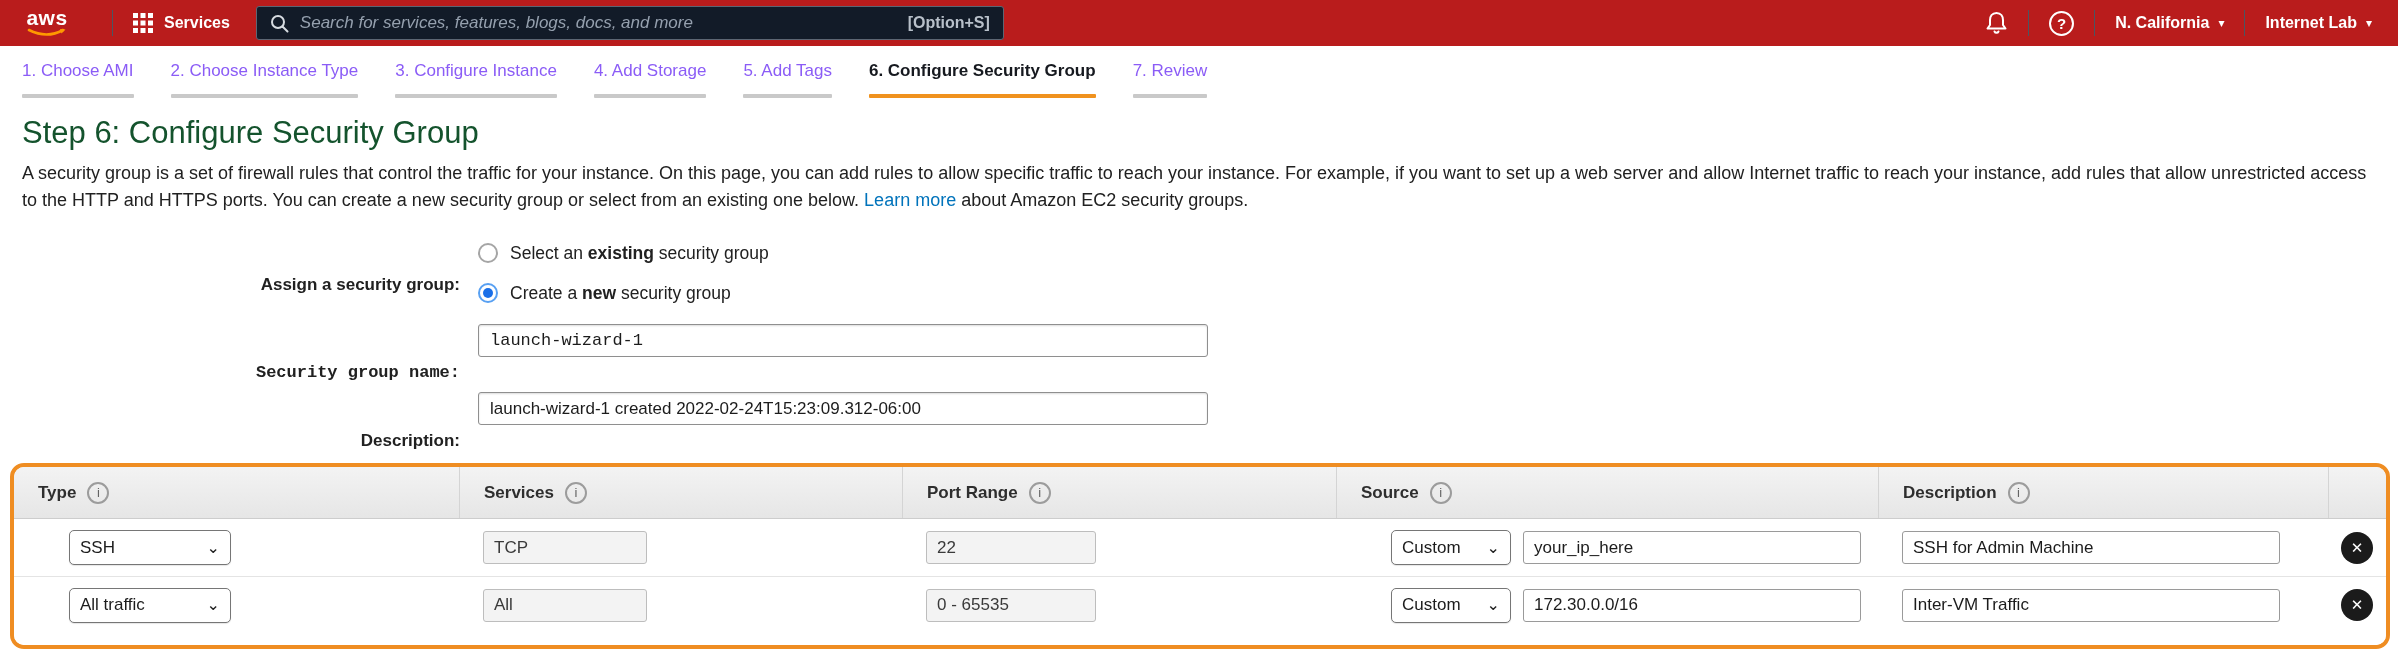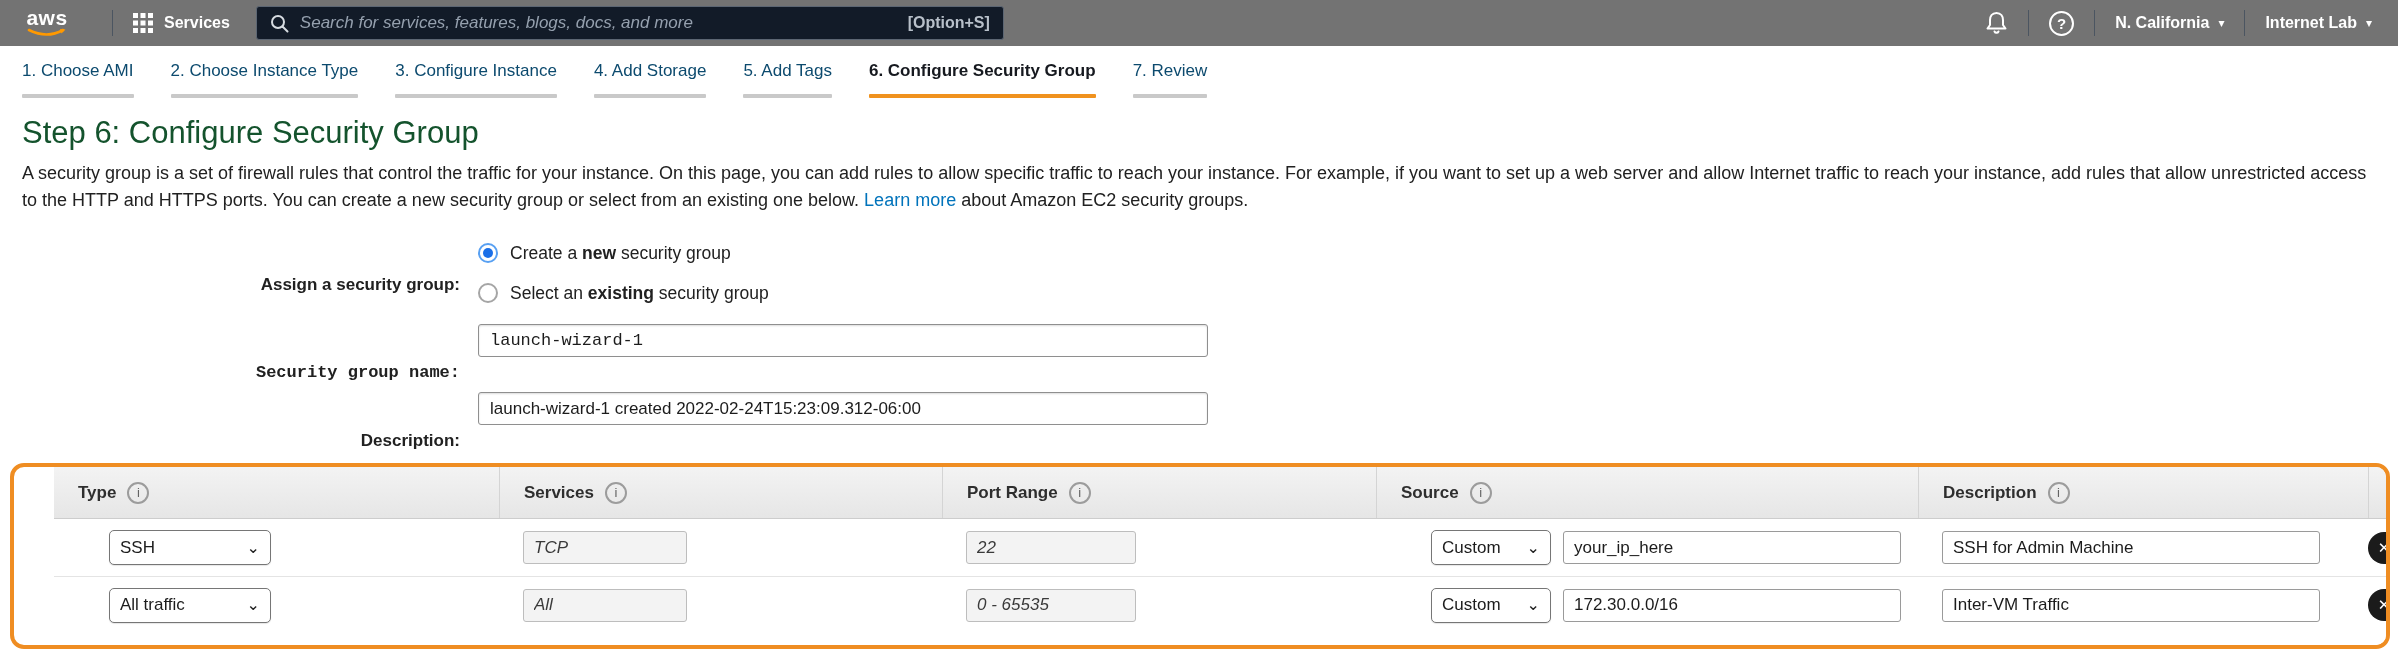--- a/index.html
+++ b/index.html
@@ -1,38 +1,38 @@
 <!DOCTYPE html>
 <html><head>
 <meta charset="utf-8">
 <style>
   * { box-sizing: border-box; margin: 0; padding: 0; }
   html,body { background:#fff; }
   body { font-family: "Liberation Sans", "DejaVu Sans", sans-serif; }
   .page { position:relative; width:2398px; height:652px; background:#fff; overflow:hidden; }
 
   
-  .topnav { height:46px; background:#737373; display:flex; align-items:center; padding:0 26px; color:#fff; }
+  .topnav { height:46px; background:#b91c1c; display:flex; align-items:center; padding:0 26px; color:#fff; }
   .aws-logo { display:flex; flex-direction:column; align-items:center; margin-right:24px; cursor:pointer; }
   .aws-logo .logo-text { font-weight:bold; font-size:21px; letter-spacing:.5px; line-height:20px; }
   .nav-divider { width:1px; height:26px; background:#4b5561; margin:0 20px; }
   .services { display:flex; align-items:center; gap:11px; font-weight:bold; font-size:16px; cursor:pointer; }
   .searchbox { margin-left:26px; width:748px; height:34px; background:#121b28; border:1px solid #5c6673; border-radius:3px; display:flex; align-items:center; padding:0 13px; gap:11px; }
   .searchbox input { flex:1; background:transparent; border:none; outline:none; color:#e6e9ec; font-size:17px; font-family:inherit; }
   .searchbox input::placeholder { color:#95a0ae; font-style:italic; }
   .shortcut { color:#b8c0ca; font-size:16px; font-weight:bold; white-space:nowrap; }
   .nav-spacer { flex:1; }
   .iconbtn { display:flex; align-items:center; cursor:pointer; }
   .helpcircle { width:25px; height:25px; border:2px solid #fff; border-radius:50%; display:grid; place-items:center; font-size:15px; font-weight:bold; color:#fff; }
   .navmenu { display:flex; align-items:center; gap:9px; font-weight:bold; font-size:16px; white-space:nowrap; cursor:pointer; }
   .caret { font-size:12px; line-height:1; }
 
   
   .tabs { display:flex; gap:37px; padding:15px 0 0 22px; background:#fff; }
-  .tab { display:flex; flex-direction:column; gap:13px; font-size:17px; color:#0c4a6e; text-decoration:none; cursor:pointer; }
+  .tab { display:flex; flex-direction:column; gap:13px; font-size:17px; color:#8b5cf6; text-decoration:none; cursor:pointer; }
   .tab .bar { height:4px; background:#c9c9c9; border-radius:1px; }
   .tab.active { color:#16191f; font-weight:bold; }
   .tab.active .bar { background:#f0921e; }
 
   
   main { padding:0 22px; }
   h1 { margin-top:17px; font-size:31px; font-weight:400; color:#14532d; }
   .desc { margin-top:9px; font-size:18px; line-height:27px; color:#212121; max-width:2358px; }
   .link { color:#0073bb; text-decoration:none; cursor:pointer; }
 
@@ -44,33 +44,33 @@
   .radioline { display:flex; align-items:center; gap:12px; font-size:17.5px; color:#212121; height:34px; }
   .radioline + .radioline { margin-top:6px; }
   .radio { width:20px; height:20px; border-radius:50%; border:2px solid #a5a5a5; background:#fff; position:relative; flex:none; cursor:pointer; }
   .radio.selected { border-color:#58a0f2; }
   .radio.selected::after { content:""; position:absolute; left:3px; top:3px; width:10px; height:10px; border-radius:50%; background:#1a6fe8; }
   .namerow { margin-top:14px;font-family:Liberation Mono, monospace; }
   .descrow { margin-top:10px; }
   .biginput { width:730px; height:33px; border:1px solid #8f8f8f; border-radius:3px; font-size:17px; font-family:inherit; padding:0 11px; color:#1c1c1c; box-shadow:inset 0 1px 2px rgba(0,0,0,.14); outline:none; }
 
   
-  .rules-panel { margin-top:12px; margin-left:-12px; width:2380px; border:4px solid #ef8d22; border-radius:14px; overflow:hidden; background:#fff;padding-left:40px; }
+  .rules-panel { margin-top:12px; margin-left:-12px; width:2380px; border:4px solid #ef8d22; border-radius:14px; overflow:hidden; background:#fff; }
   .thead { display:grid; grid-template-columns:445px 443px 434px 542px 450px 1fr; background:linear-gradient(#f3f3f3,#e6e6e6); border-bottom:1px solid #cdcdcd; height:52px; }
   .th { display:flex; align-items:center; gap:11px; padding-left:24px; font-weight:bold; font-size:17px; color:#2e2e2e; }
   .th.sep, .thsp.sep { border-left:1px solid #d4d4d4; }
   .info { width:22px; height:22px; border:2px solid #9c9c9c; border-radius:50%; display:grid; place-items:center; font-size:13px; color:#636363; font-weight:400; flex:none; cursor:pointer; }
   .trow { display:grid; grid-template-columns:445px 443px 434px 542px 450px 1fr; height:57px; align-items:center; background:#fff; }
   .trow + .trow { border-top:1px solid #e4e4e4; }
   .cell { padding-left:24px; display:flex; align-items:center; gap:12px; }
   .fselect { height:35px; border:1px solid #767676; border-radius:5px; background:#fff; display:flex; align-items:center; justify-content:space-between; padding:0 10px; font-size:17px; color:#1c1c1c; width:162px; box-shadow:0 1px 1px rgba(0,0,0,.10); cursor:pointer; flex:none;margin-left:31px; }
   .fselect.small { width:120px; }
   .chev { font-size:16px; color:#222; margin-left:8px; line-height:1; }
   .tinput { height:33px; border:1px solid #9a9a9a; border-radius:3px; font-size:17px; font-family:inherit; padding:0 10px; color:#1c1c1c; outline:none; }
-  .tinput:disabled { background:#f3f3f3; border-color:#bdbdbd; color:#3a3a3a;font-style:italic; }
+  .tinput:disabled { background:#f3f3f3; border-color:#bdbdbd; color:#3a3a3a; }
   .w-proto { width:164px; } .w-port { width:170px; } .w-src { width:338px; } .w-desc { width:378px; }
   .cell.del { justify-content:center; padding-left:0; }
   .delbtn { width:32px; height:32px; border-radius:50%; background:#1b1b1b; color:#fff; border:none; display:grid; place-items:center; font-size:15px; cursor:pointer; font-family:inherit; }
   .panel-pad { height:12px; background:#fff; }
 
   .addrule { margin-top:12px; margin-left:-6px; height:44px; padding:0 26px; font-size:18px; font-weight:bold; font-family:inherit; color:#333; background:linear-gradient(#fdfdfd,#e6e6e6); border:1px solid #acacac; border-radius:8px; cursor:pointer; }
 </style>
 </head>
 <body>
 
@@ -165,26 +165,26 @@
 
   <main>
     <h1>Step 6: Configure Security Group</h1>
     <p class="desc"><span>A security group is a set of firewall rules that control the traffic for your instance. On this page, you can add rules to allow specific traffic to reach your instance. For example, if you want to set up a web server and allow Internet traffic to reach your instance, add rules that allow unrestricted access to the HTTP and HTTPS ports. You can create a new security group or select from an existing one below. </span><a class="link">Learn more</a><span> about Amazon EC2 security groups.</span></p>
 
     
     <div class="formrow assign">
       <div class="flabel">Assign a security group:</div>
       <div class="fctrl">
         <div class="radioline">
+          <span class="radio"></span>
+          <span><span>Select an </span><b>existing</b><span> security group</span></span>
+        </div>
+        <div class="radioline">
           <span class="radio selected"></span>
           <span><span>Create a </span><b>new</b><span> security group</span></span>
-        </div>
-        <div class="radioline">
-          <span class="radio"></span>
-          <span><span>Select an </span><b>existing</b><span> security group</span></span>
         </div>
       </div>
     </div>
 
     
     <div class="formrow namerow">
       <div class="flabel">Security group name:</div>
       <div class="fctrl">
         <input class="biginput" type="text" value="launch-wizard-1" style="">
       </div>

